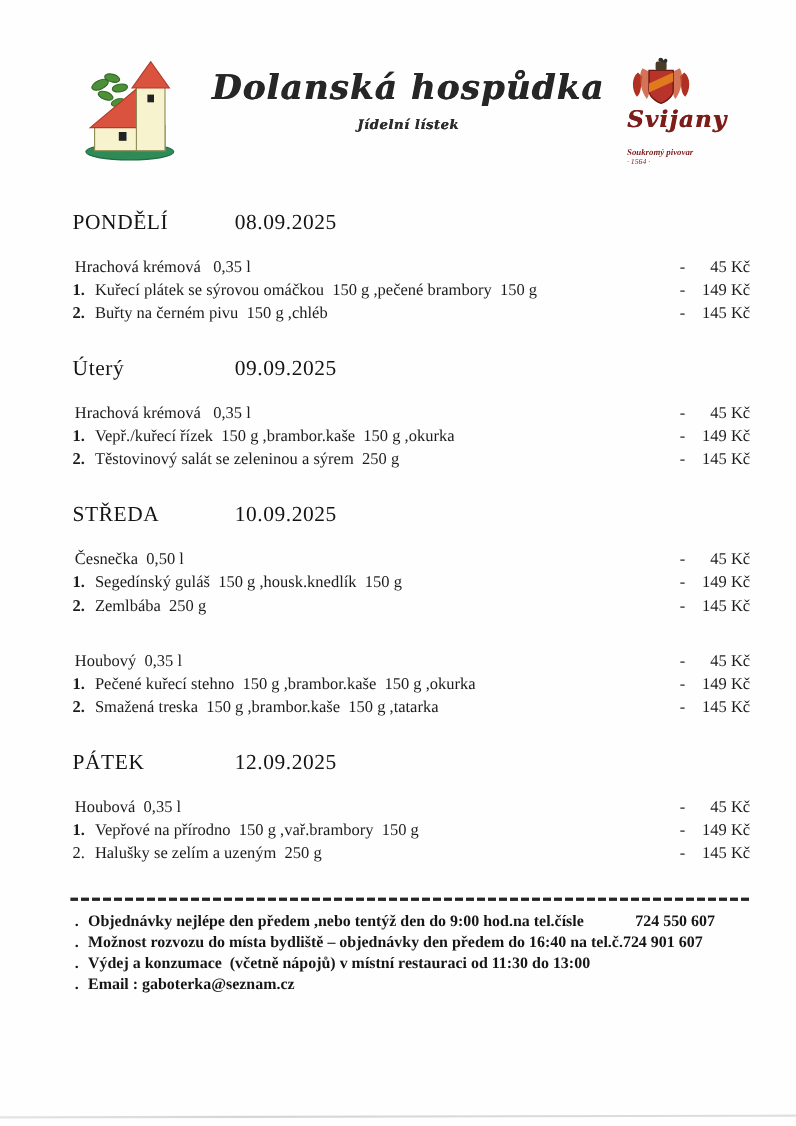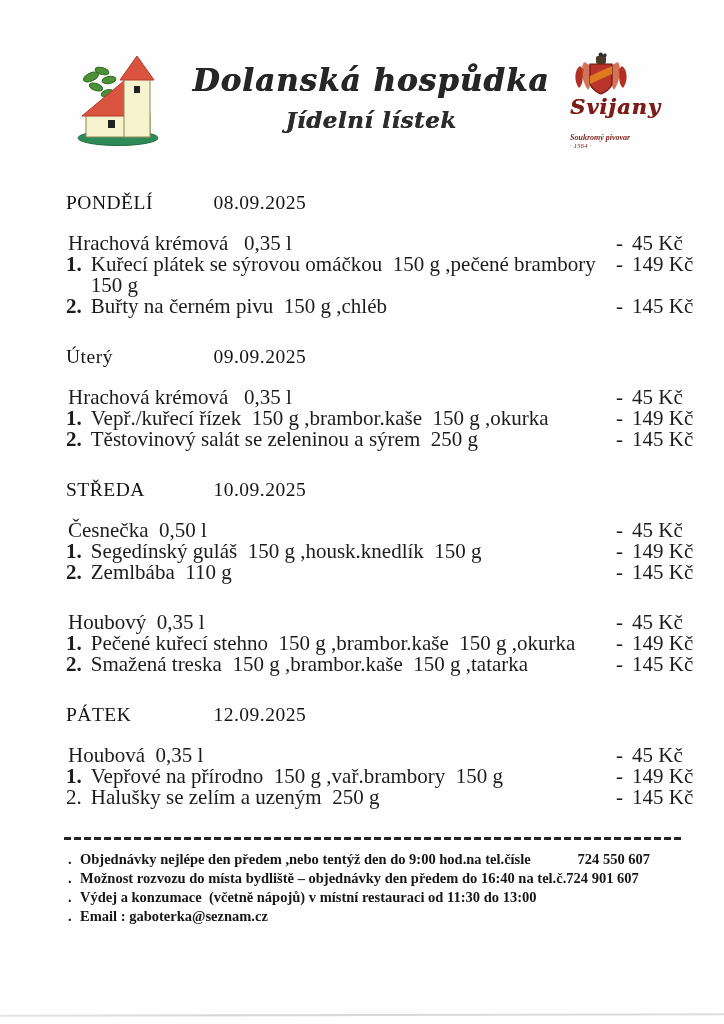--- a/index.html
+++ b/index.html
@@ -15,37 +15,37 @@
   .header { display:flex; align-items:flex-start; margin-bottom:30px; height:112px; }
   .logo-church { width:100px; height:100px; margin-left:6px; flex:0 0 auto; }
   .title-wrap { flex:1 1 auto; text-align:center; padding-top:12px; }
   .main-title {
     font-family:"DejaVu Serif",serif; font-weight:bold; font-style:italic;
     font-size:31px; color:#262626; letter-spacing:1px;
     text-shadow:0.6px 0 0 #262626;
   }
   .sub-title {
     font-family:"DejaVu Serif",serif; font-weight:bold; font-style:italic;
-    font-size:23px; color:#2c2c2c; margin-top:8px; letter-spacing:0.5px;
+    font-size:12px; color:#2c2c2c; margin-top:8px; letter-spacing:0.5px;
     text-shadow:0.4px 0 0 #2c2c2c;
   }
   .logo-svijany { width:112px; flex:0 0 auto; text-align:left; padding-top:2px; }
   .svijany-name {
     font-family:"DejaVu Serif",serif; font-weight:bold; font-style:italic;
     font-size:21px; color:#7d1d1a; letter-spacing:1px; line-height:1;
     text-shadow:0.5px 0 0 #7d1d1a; margin-top:-4px;
   }
   .svijany-tag { font-style:italic; font-weight:bold; font-size:8px; color:#7d1d1a; margin-top:16px; }
   .svijany-year { font-style:italic; font-weight:normal; font-size:7px; color:#7d1d1a; }
 
   
   .day-section { margin-bottom:29px; }
   .day-heading { font-weight:normal; font-size:19.5px; color:#141414; letter-spacing:0.5px; margin-bottom:19px; }
   .day-name { display:inline-block; width:142px; }
-  .menu-rows { font-size:21px; color:#1c1c1c; }
+  .menu-rows { font-size:15px; color:#1c1c1c; }
   .menu-row { display:flex; align-items:baseline; line-height:21px; }
   .row-num { font-weight:bold; white-space:pre; margin-right:7px; }
   .row-num.plain { font-weight:normal; }
   .row-text { flex:1 1 auto; white-space:pre-wrap; padding-left:2px; }
   .row-dash { margin-right:9px; }
   .row-price { width:50px; text-align:right; white-space:nowrap; }
 
   
   .sep-dashed {
     height:3px; margin:16px 0 10px -2px; width:618px;
@@ -174,21 +174,21 @@
           <span class="row-price">45 Kč</span>
         </div>
         <div class="menu-row">
           <span class="row-num">1.</span>
           <span class="row-text">Segedínský guláš  150 g ,housk.knedlík  150 g</span>
           <span class="row-dash">-</span>
           <span class="row-price">149 Kč</span>
         </div>
         <div class="menu-row">
           <span class="row-num">2.</span>
-          <span class="row-text">Zemlbába  110 g</span>
+          <span class="row-text">Zemlbába  250 g</span>
           <span class="row-dash">-</span>
           <span class="row-price">145 Kč</span>
         </div>
       </div>
     </div>
 
     <div class="day-section">
       <div class="menu-rows">
         <div class="menu-row">
           <span class="row-text">Houbový  0,35 l</span>

